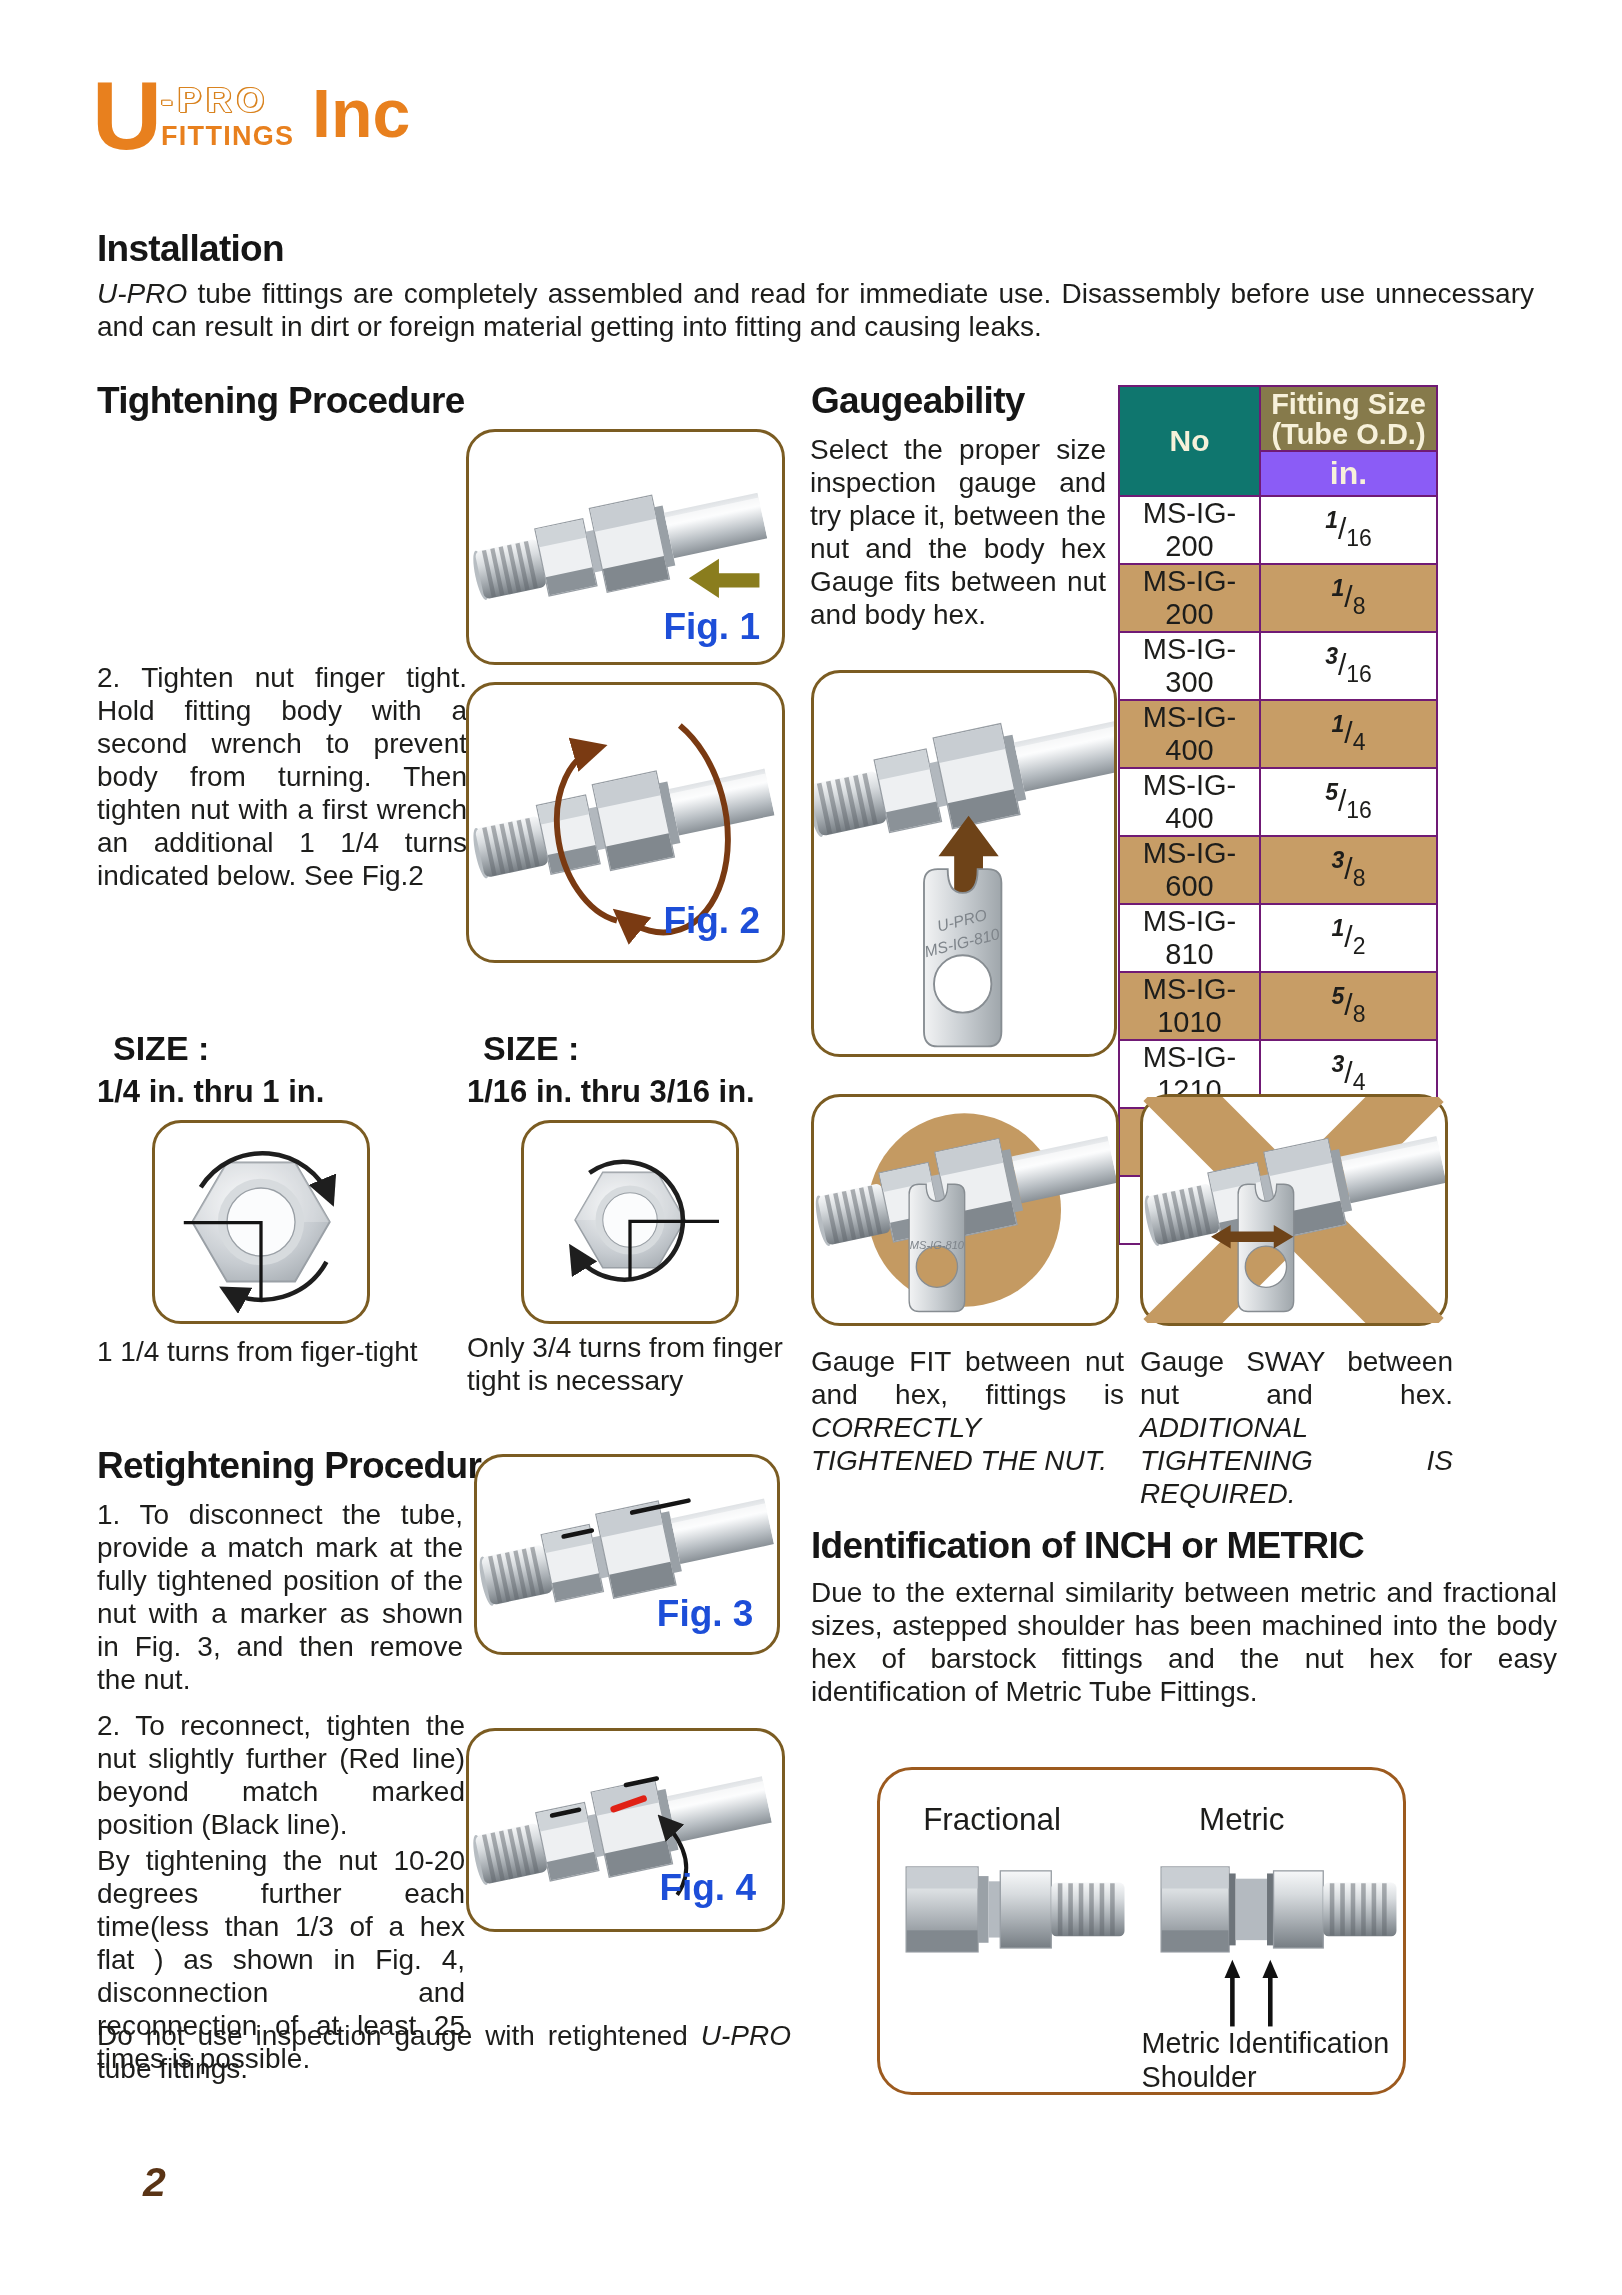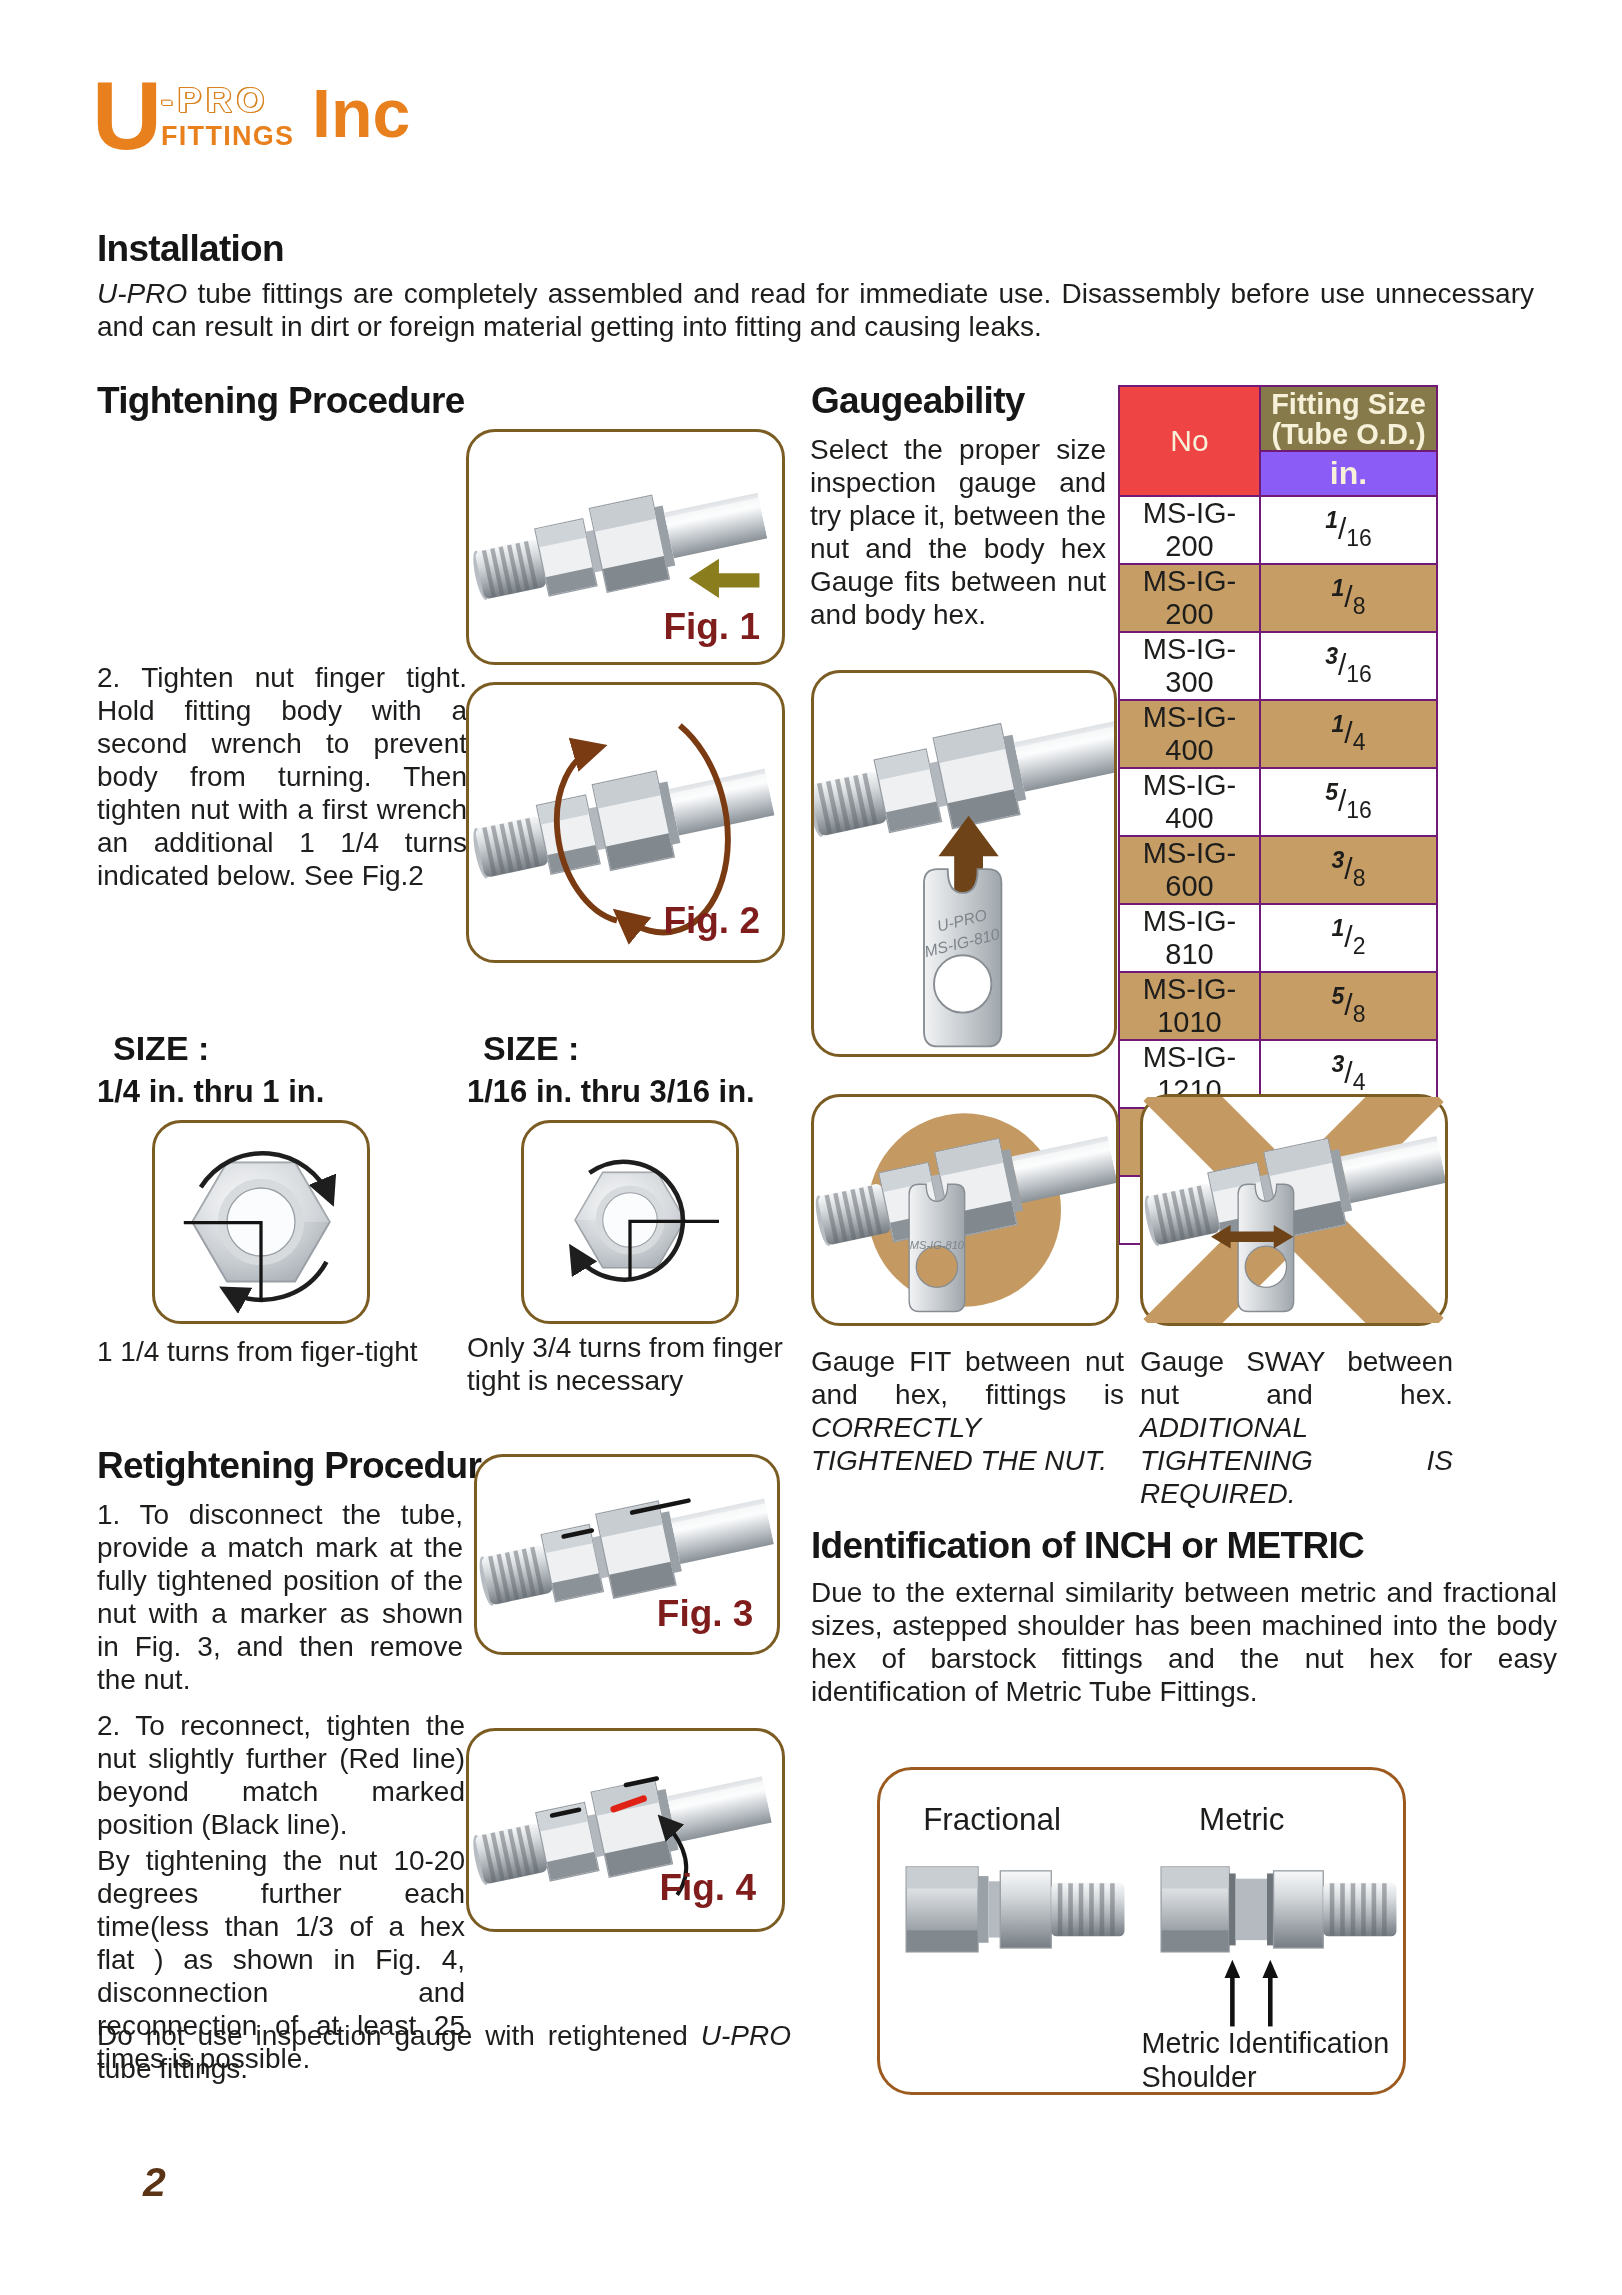--- a/index.html
+++ b/index.html
@@ -7,33 +7,33 @@
         font-family:"Liberation Sans", sans-serif;color:#1d1d1b;}
   .h1,.h2{position:absolute;margin:0;font-weight:700;font-size:37px;color:#161616;letter-spacing:-0.7px;}
   .body{position:absolute;font-size:28px;line-height:33px;text-align:justify;color:#1d1d1b;}
   .body p{margin:0 0 2.6px 0;}
   .cap{position:absolute;font-size:28px;line-height:33px;color:#1d1d1b;}
   .it{font-style:italic;}
   .sizetitle{position:absolute;margin:16px;font-size:34px;font-weight:700;color:#161616;}
   .sizesub{position:absolute;margin:0;font-size:31px;font-weight:700;color:#161616;}
   .figbox{position:absolute;border:3.3px solid #7b5c22;border-radius:29px;background:#fff;}
   .figbox svg{position:absolute;left:0;top:0;}
-  .figlabel{position:absolute;font-size:37px;font-weight:700;color:#7f1d1d;}
+  .figlabel{position:absolute;font-size:37px;font-weight:700;color:#1d4ed8;}
   .panel-orange{border-color:#9c5a1e;border-width:3.9px;}
   
   .logo{position:absolute;left:92px;top:84px;width:340px;height:98px;}
   .logo .u{position:absolute;left:0;top:-7.9px;font-size:97px;font-weight:700;color:#e8801e;line-height:79px;}
   .logo .pro{position:absolute;left:69px;top:-3.9px;font-size:35px;font-weight:700;letter-spacing:5.2px;color:#ffffff;
     text-shadow:-1.3px 0 0 #d9831f,1.3px 0 0 #d9831f,0 -1.3px 0 #d9831f,0 1.3px 0 #d9831f,-1.3px -1.3px 0 #d9831f,1.3px 1.3px 0 #d9831f;}
   .logo .fit{position:absolute;left:69px;top:37px;font-size:27px;font-weight:700;letter-spacing:1.3px;color:#e8801e;}
   .logo .inc{position:absolute;left:220px;top:-10.5px;font-size:68px;font-weight:700;color:#e8801e;}
   
   .gtable{position:absolute;left:1118px;top:385px;border-collapse:collapse;table-layout:fixed;}
   .gtable th,.gtable td{border:2px solid #701a75;padding:0;text-align:center;vertical-align:middle;}
-  .gtable .th-no{width:139px;background:#ef4444;color:#f7f1da;font-size:30px;font-weight:400;}
+  .gtable .th-no{width:139px;background:#0f766e;color:#f7f1da;font-size:30px;font-weight:700;}
   .gtable .th-fit{width:175px;background:#867a4b;color:#f7f1da;font-size:29px;font-weight:700;height:63px;line-height:30px;}
   .gtable .th-unit{background:#8b5cf6;color:#f7f1da;font-size:32px;font-weight:700;height:43px;}
   .gtable td{height:48px;font-size:29px;color:#1d1d1b;background:#ffffff;}
   .gtable tbody tr:nth-child(even) td{background:#c79d66;}
   .fnum{font-weight:700;font-style:italic;font-size:23px;vertical-align:10.5px;}
   .fsl{font-size:30px;}
   .fden{font-size:23px;vertical-align:-7.9px;}
   .pageno{position:absolute;left:143px;top:2159px;font-size:41px;font-weight:700;font-style:italic;color:#5a3415;}
 </style>
 </head>

